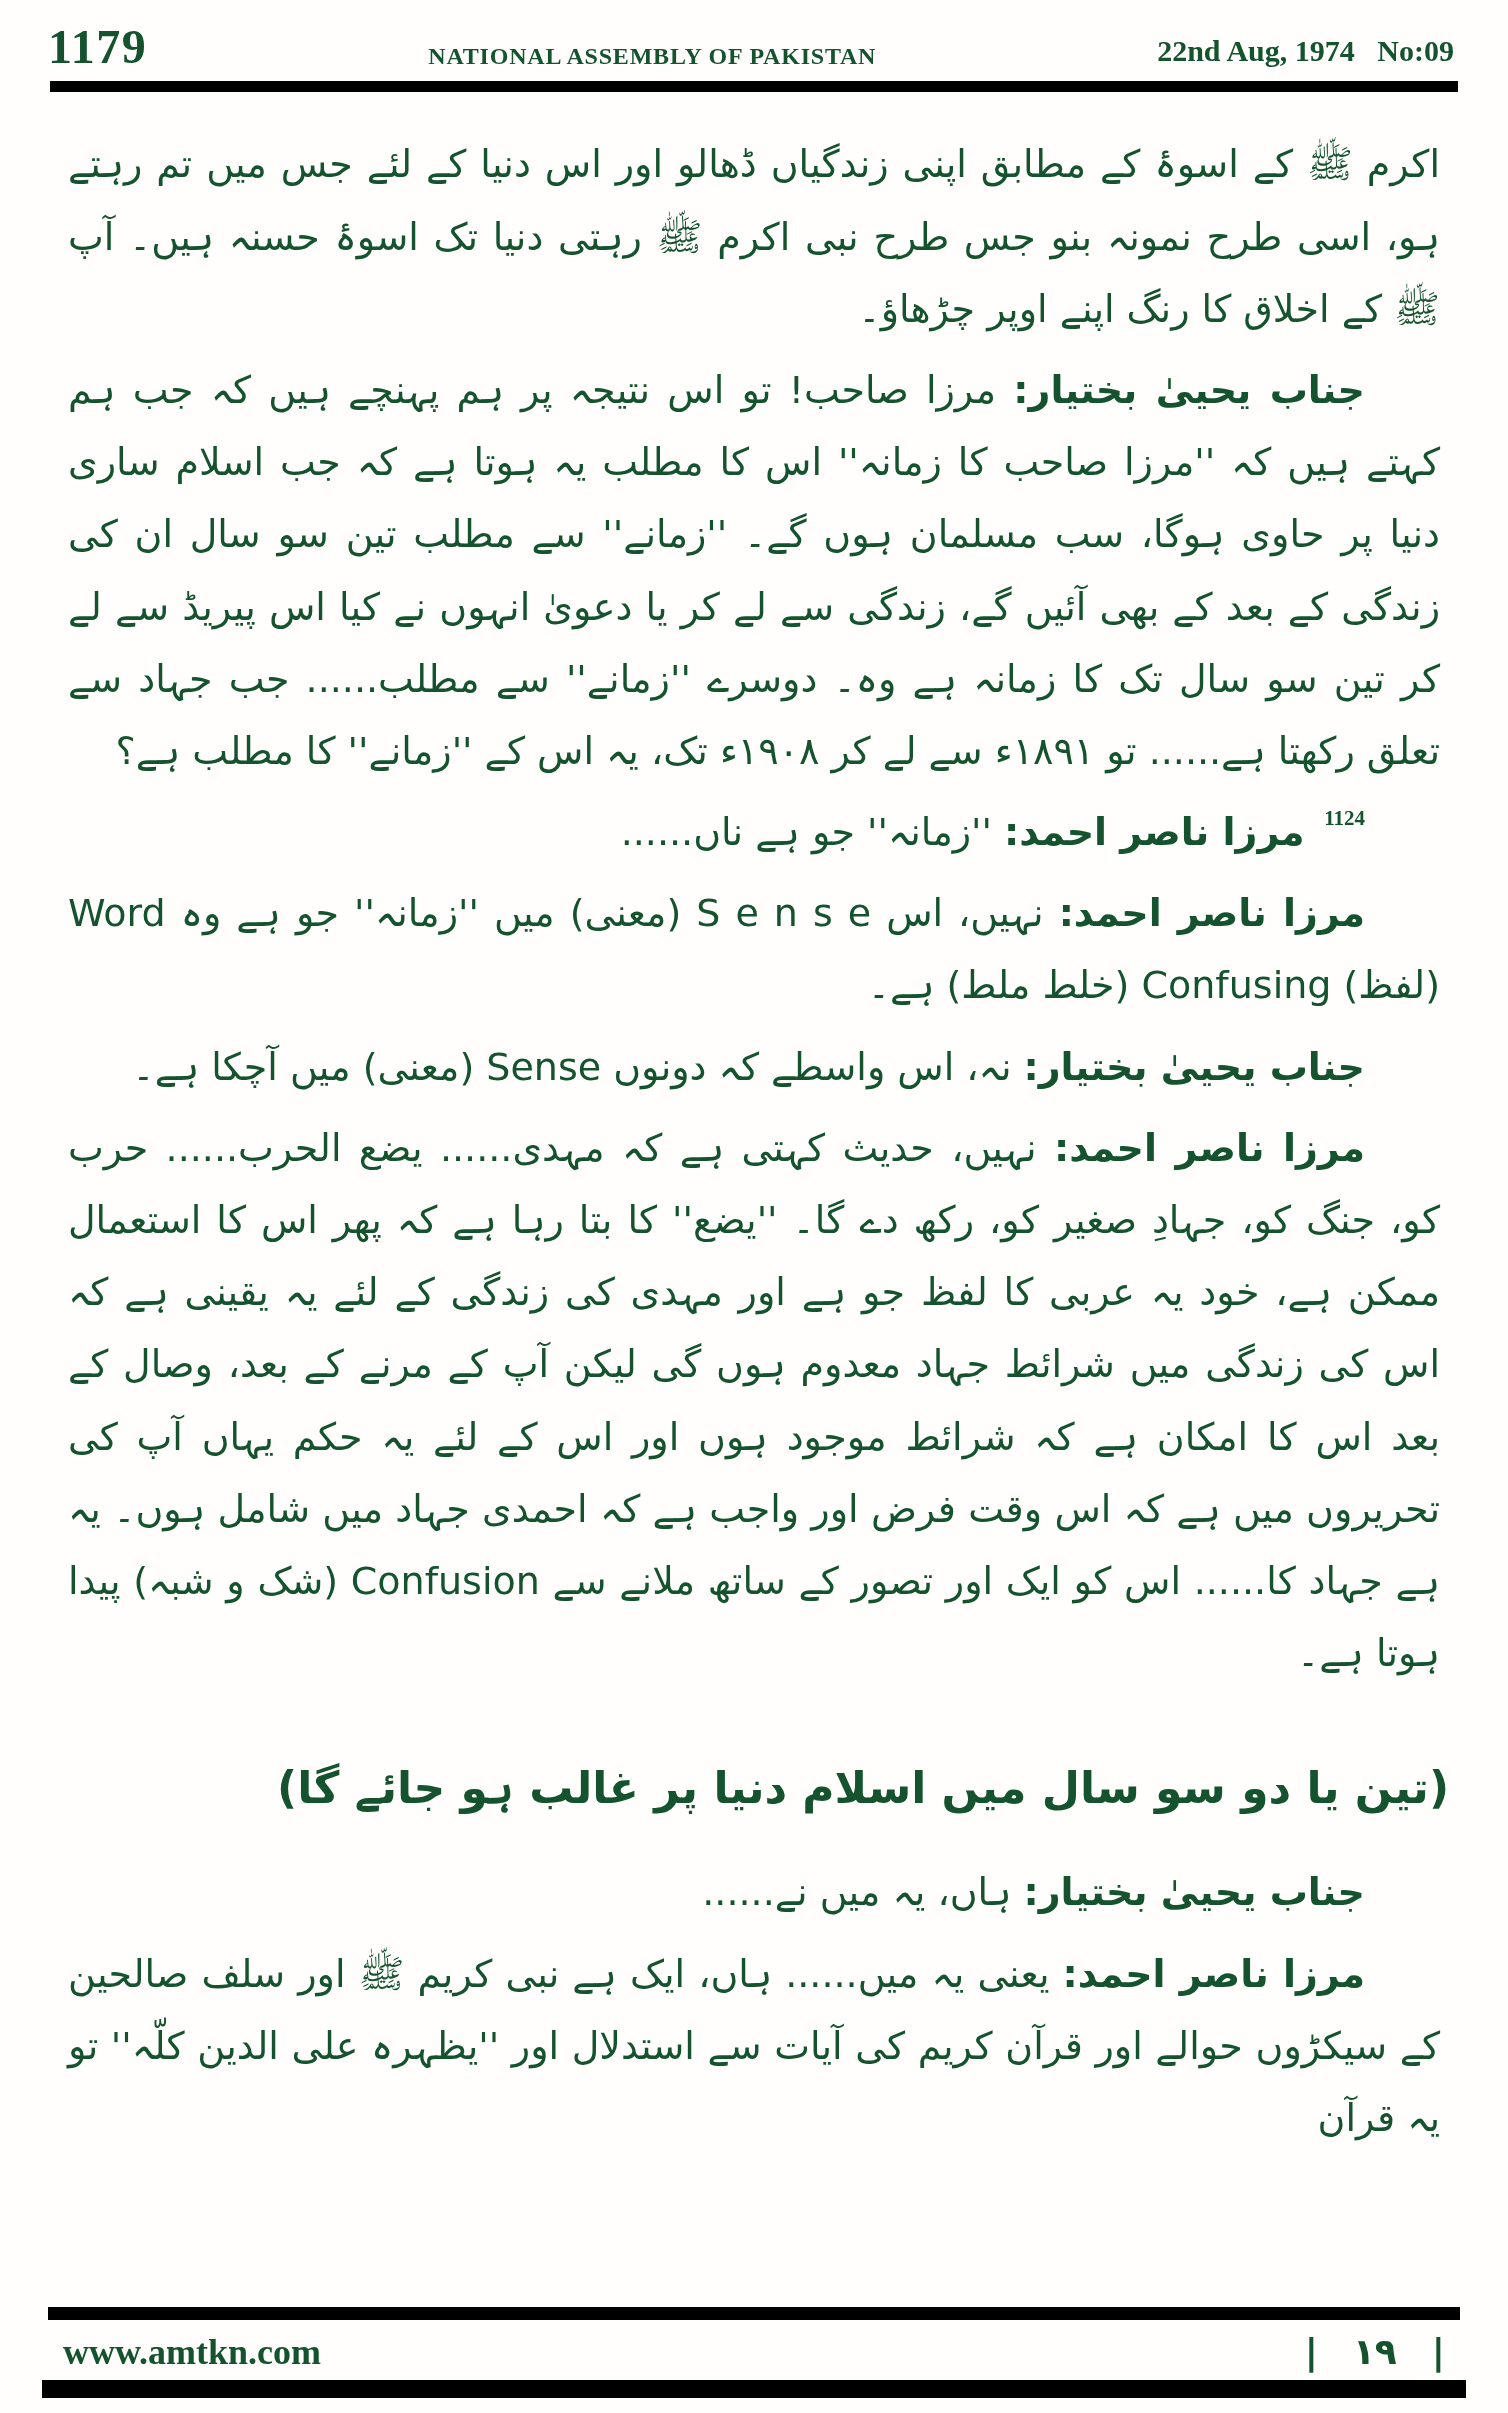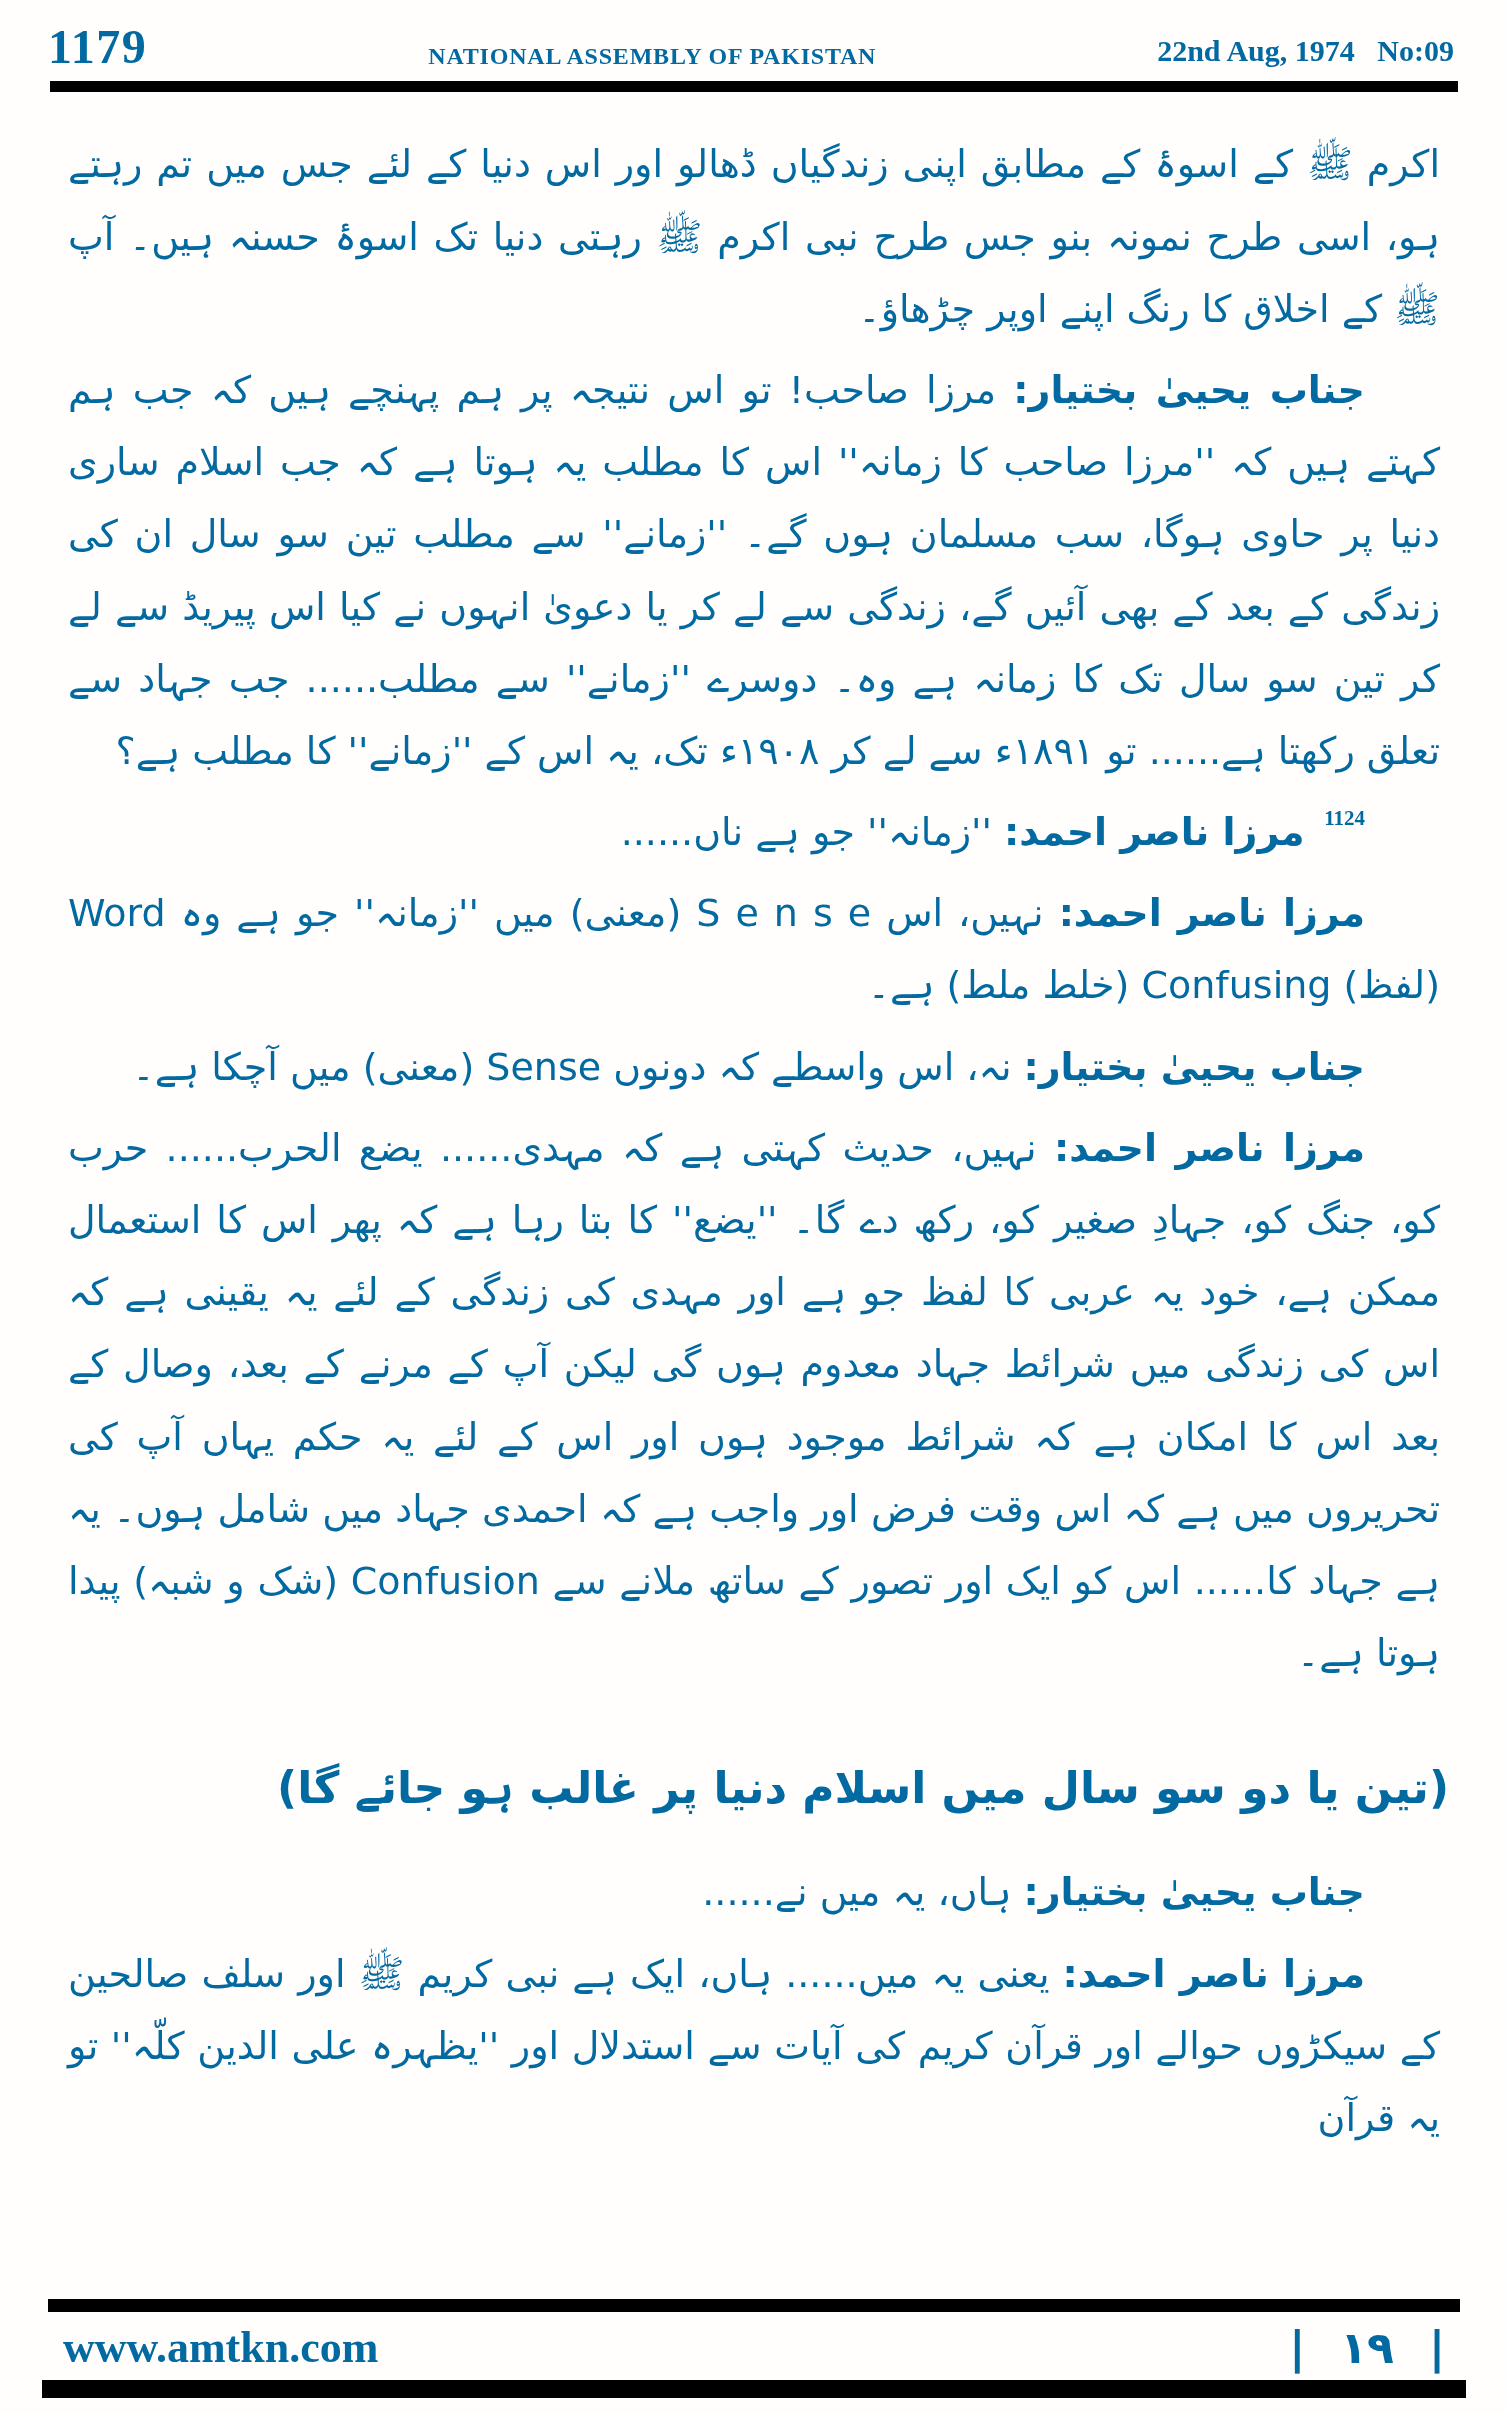--- a/index.html
+++ b/index.html
@@ -3,21 +3,21 @@
 <meta charset="utf-8">
 <style>
   * { box-sizing: border-box; }
   html, body { margin: 0; padding: 0; background: #d9d9d9; }
 
   .page {
     width: 1508px;
     height: 2413px;
     margin: 0 auto;
     background: #fffefc;
-    color: #0369a1;
+    color: #14532d;
     display: flex;
     flex-direction: column;
     font-family: "Liberation Serif", serif;
     overflow: hidden;
   }
 
   
   .header {
     display: flex;
     align-items: flex-end;
@@ -86,21 +86,21 @@
   .footer-rule {
     height: 13px;
     background: #000;
     margin: 19.6px 48px 0;
   }
   .footer-row {
     display: flex;
     align-items: center;
     justify-content: space-between;
     padding: 13.6px 63px 9px;
-    font-size: 44px;
+    font-size: 36px;
     font-weight: bold;
     font-family: "Liberation Serif", serif;
     line-height: 1;
   }
   .footer-center {
     display: flex;
     align-items: center;
     gap: 35px;
     font-family: "DejaVu Sans", sans-serif;
   }

